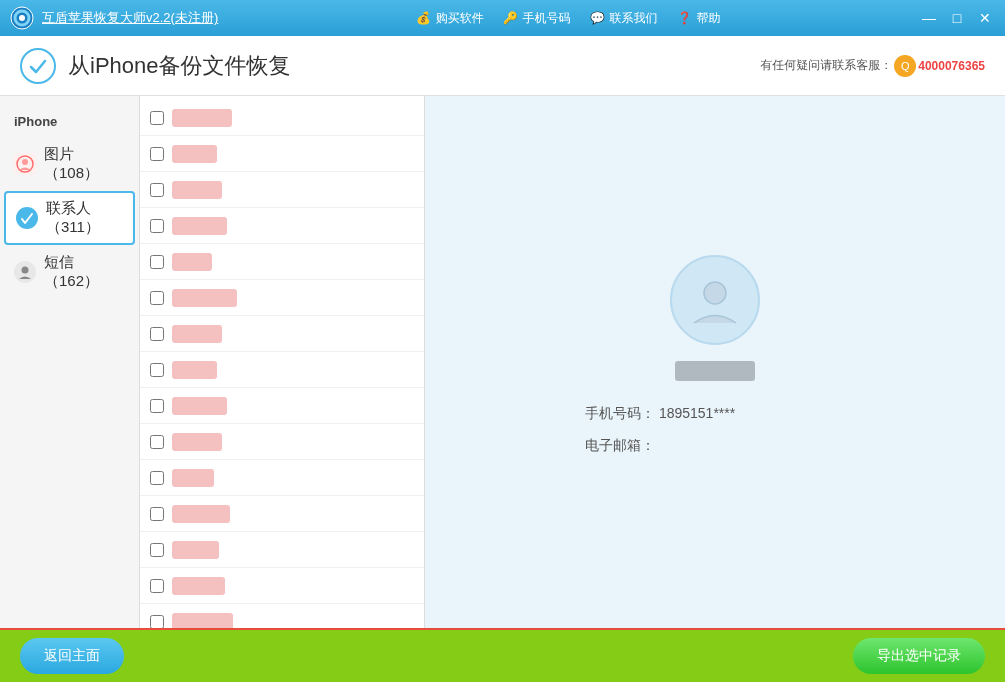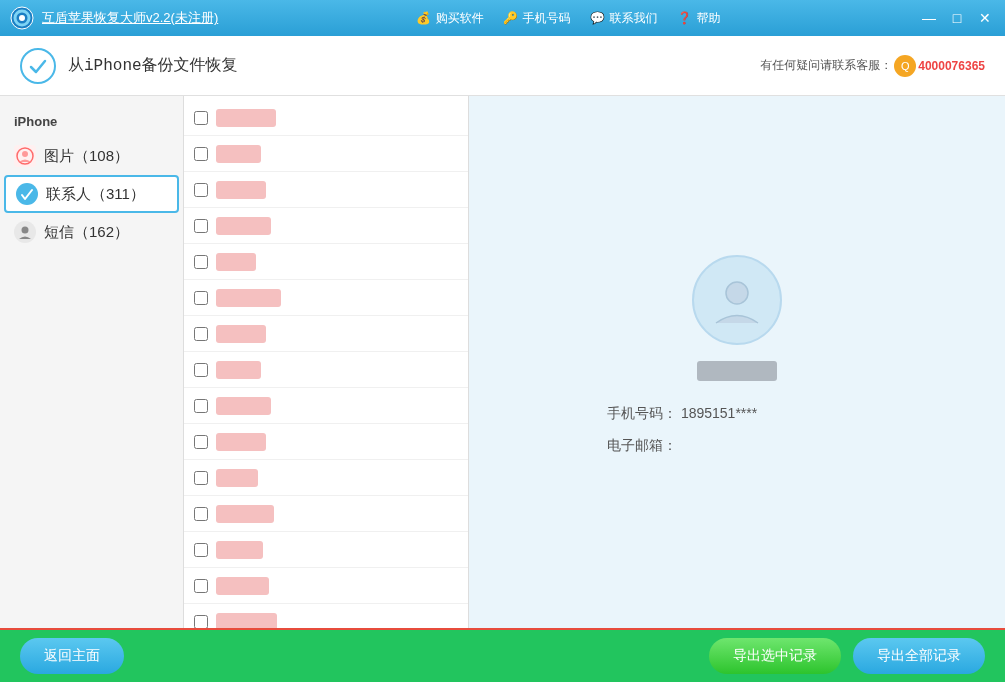--- a/index.html
+++ b/index.html
@@ -86,24 +86,23 @@
       height: 36px;
       border: 2px solid #4ab8e8;
       border-radius: 50%;
       display: flex;
       align-items: center;
       justify-content: center;
       color: #4ab8e8;
       font-size: 18px;
     }
     .sub-header-title {
-      font-size: 16px;
+      font-size: 22px;
       color: #333;
       font-weight: normal;
-      font-family: Liberation Mono, monospace;
     }
     .sub-header-right {
       font-size: 12px;
       color: #555;
       display: flex;
       align-items: center;
       gap: 2px;
     }
     .sub-header-right .phone-icon {
       width: 22px;
@@ -122,21 +121,21 @@
     }
 
     
     .main-area {
       display: flex;
       height: calc(682px - 36px - 60px - 54px);
     }
 
     
     .sidebar {
-      width: 184px;
+      width: 140px;
       background: #f5f5f5;
       border-right: 1px solid #ddd;
       padding: 10px 0;
     }
     .sidebar-section-title {
       font-size: 13px;
       color: #444;
       padding: 8px 14px;
       font-weight: bold;
     }
@@ -240,21 +239,21 @@
       font-size: 14px;
       color: #333;
       margin-bottom: 14px;
       width: 260px;
     }
     .detail-field span { color: #555; }
 
     
     .bottom-bar {
       height: 54px;
-      background: #22c55e;
+      background: #84cc16;
       border-top: 2px solid #e74c3c;
       display: flex;
       align-items: center;
       justify-content: space-between;
       padding: 8px 20px;
     }
     .bottom-left {
       display: flex;
       align-items: center;
       gap: 16px;
@@ -470,15 +469,14 @@
     </div>
   </div>
 </div>
 
 <div class="bottom-bar">
   <div class="bottom-left">
     <button class="btn btn-return">返回主面</button>
   </div>
   <div class="bottom-right">
     <button class="btn btn-export-selected">导出选中记录</button>
-    <button class="btn btn-export-all">导出全部记录</button>
   </div>
 </div>
 
 </body></html>

